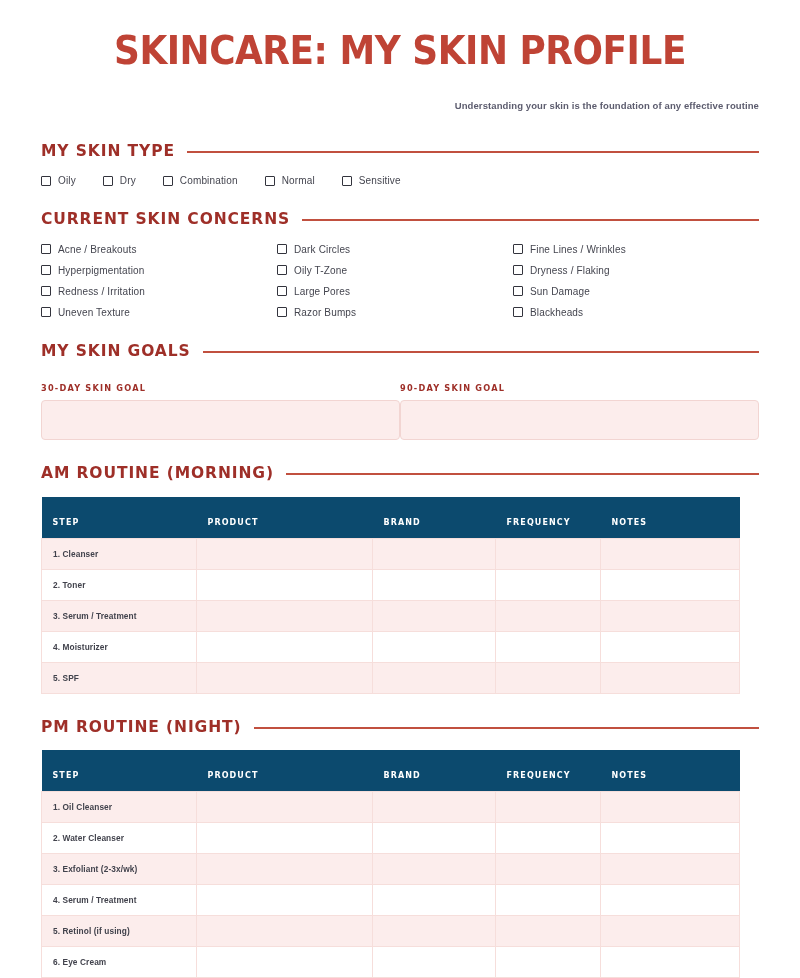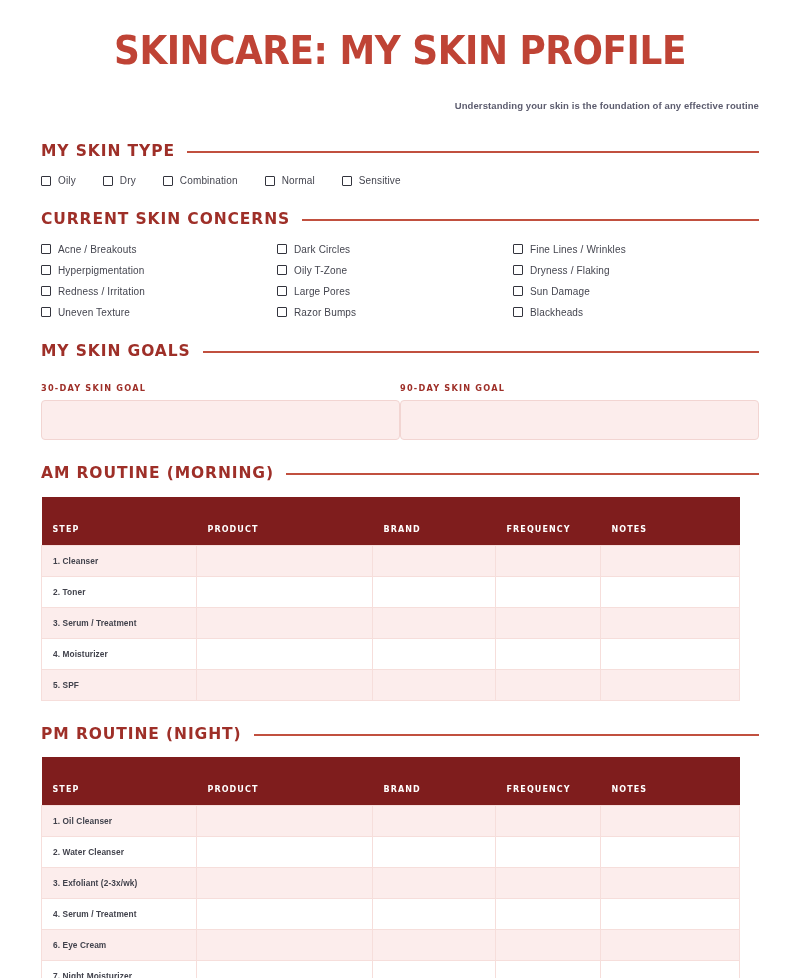--- a/index.html
+++ b/index.html
@@ -148,28 +148,28 @@
     table-layout: fixed;
   }
 
   table.routine col.c-step { width: 155px; }
   table.routine col.c-product { width: 176px; }
   table.routine col.c-brand { width: 123px; }
   table.routine col.c-freq { width: 105px; }
   table.routine col.c-notes { width: 139px; }
 
   table.routine thead th {
-    background: #7f1d1d;
+    background: #0c4a6e;
     color: #ffffff;
     font-family: "DejaVu Sans", sans-serif;
     font-size: 8px;
     font-weight: 700;
     letter-spacing: 1.1px;
     text-align: left;
-    padding: 28px 0 11px 11px;
+    padding: 21px 0 11px 11px;
     border: none;
   }
 
   table.routine tbody td {
     height: 31px;
     border: 1px solid #f6dedb;
     font-size: 8.3px;
     color: #41424c;
     font-weight: 600;
     padding: 0 0 0 11px;
@@ -399,20 +399,27 @@
             <td></td>
           </tr>
           <tr>
             <td>4. Serum / Treatment</td>
             <td></td>
             <td></td>
             <td></td>
             <td></td>
           </tr>
           <tr>
+            <td>5. Retinol (if using)</td>
+            <td></td>
+            <td></td>
+            <td></td>
+            <td></td>
+          </tr>
+          <tr>
             <td>6. Eye Cream</td>
             <td></td>
             <td></td>
             <td></td>
             <td></td>
           </tr>
           <tr>
             <td>7. Night Moisturizer</td>
             <td></td>
             <td></td>

